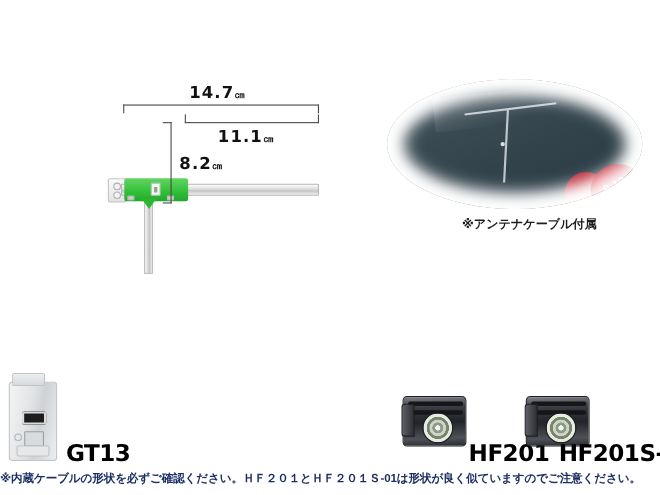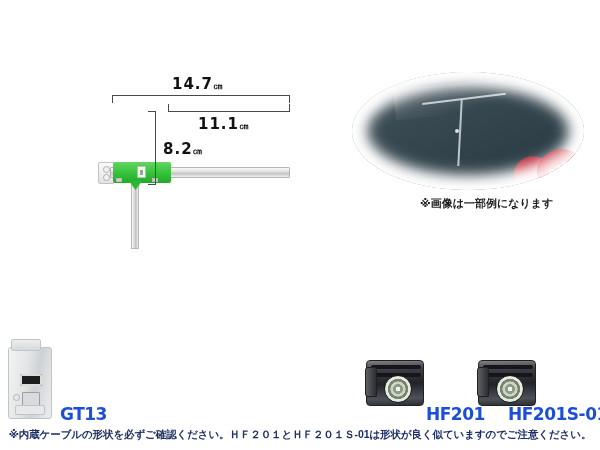--- a/index.html
+++ b/index.html
@@ -143,21 +143,21 @@
     color:#111;font-size:21px;font-weight:bold;line-height:33px;
     letter-spacing:-0.2px;
   }
   .desc .ln{display:block;white-space:nowrap;}
 
   
   .conn-row{position:absolute;left:0;top:336px;width:600px;height:88px;}
   .conn{position:absolute;bottom:0;height:88px;}
   .conn-img{position:absolute;bottom:2px;left:0;}
   .conn-label{
-    position:absolute;bottom:0px;font-size:17px;font-weight:bold;color:#1d4ed8;
+    position:absolute;bottom:0px;font-size:21px;font-weight:bold;color:#000000;
     white-space:nowrap;letter-spacing:-.5px;
     font-family:"DejaVu Sans","Liberation Sans",sans-serif;
   }
 
   
   .body-white{
     position:absolute;width:44px;height:72px;left:4px;bottom:3px;
     background:linear-gradient(100deg,#f3f4f5 0%,#e2e4e6 40%,#cfd2d5 62%,#eceef0 100%);
     border:1px solid #c2c5c8;box-sizing:border-box;border-radius:3px;
   }
@@ -208,21 +208,21 @@
   .body-hf .coax{
     position:absolute;left:17px;top:14px;width:28px;height:28px;border-radius:50%;
     background:radial-gradient(circle at 50% 50%,#f2f4f0 0 12%,#8d9a87 14% 26%,#cdd6c6 28% 40%,#77856f 42% 54%,#e7ece1 56% 72%,#5f6a59 74% 88%,#2a2d30 90%);
     border:1px solid #1b1d20;box-sizing:border-box;
   }
   .body-hf .armL{position:absolute;left:-2px;top:6px;width:12px;height:30px;background:linear-gradient(90deg,#5d6066,#2c2e33);border:1px solid #1e2024;box-sizing:border-box;border-radius:3px 0 0 3px;}
 
   
   .footer{
     position:absolute;left:0;top:428px;width:600px;
-    text-align:center;font-size:10.5px;font-weight:bold;color:#1c2f63;
+    font-size:10.5px;font-weight:bold;color:#1c2f63;
     white-space:nowrap;letter-spacing:-.1px;
   }
 </style>
 </head>
 <body>
 
 <div class="page">
 
 
   <div class="diagram">
@@ -262,21 +262,21 @@
   </div>
 
   <div class="photo">
     <div class="photo-glass-edge"></div>
     <div class="photo-ant-h"></div>
     <div class="photo-ant-v"></div>
     <div class="photo-ant-dot"></div>
     <div class="photo-sticker">9 10</div>
     <div class="photo-vig"></div>
   </div>
-  <div class="photo-note">※画像は一部例になります</div>
+  <div class="photo-note">※アンテナケーブル付属</div>
 
 
   <div class="conn-row">
 
     <div class="conn" style="left:4px;width:110px;">
       <div class="conn-img">
         <div class="body-white">
           <span class="tip"></span>
           <span class="port"></span>
           <span class="port2"></span>

